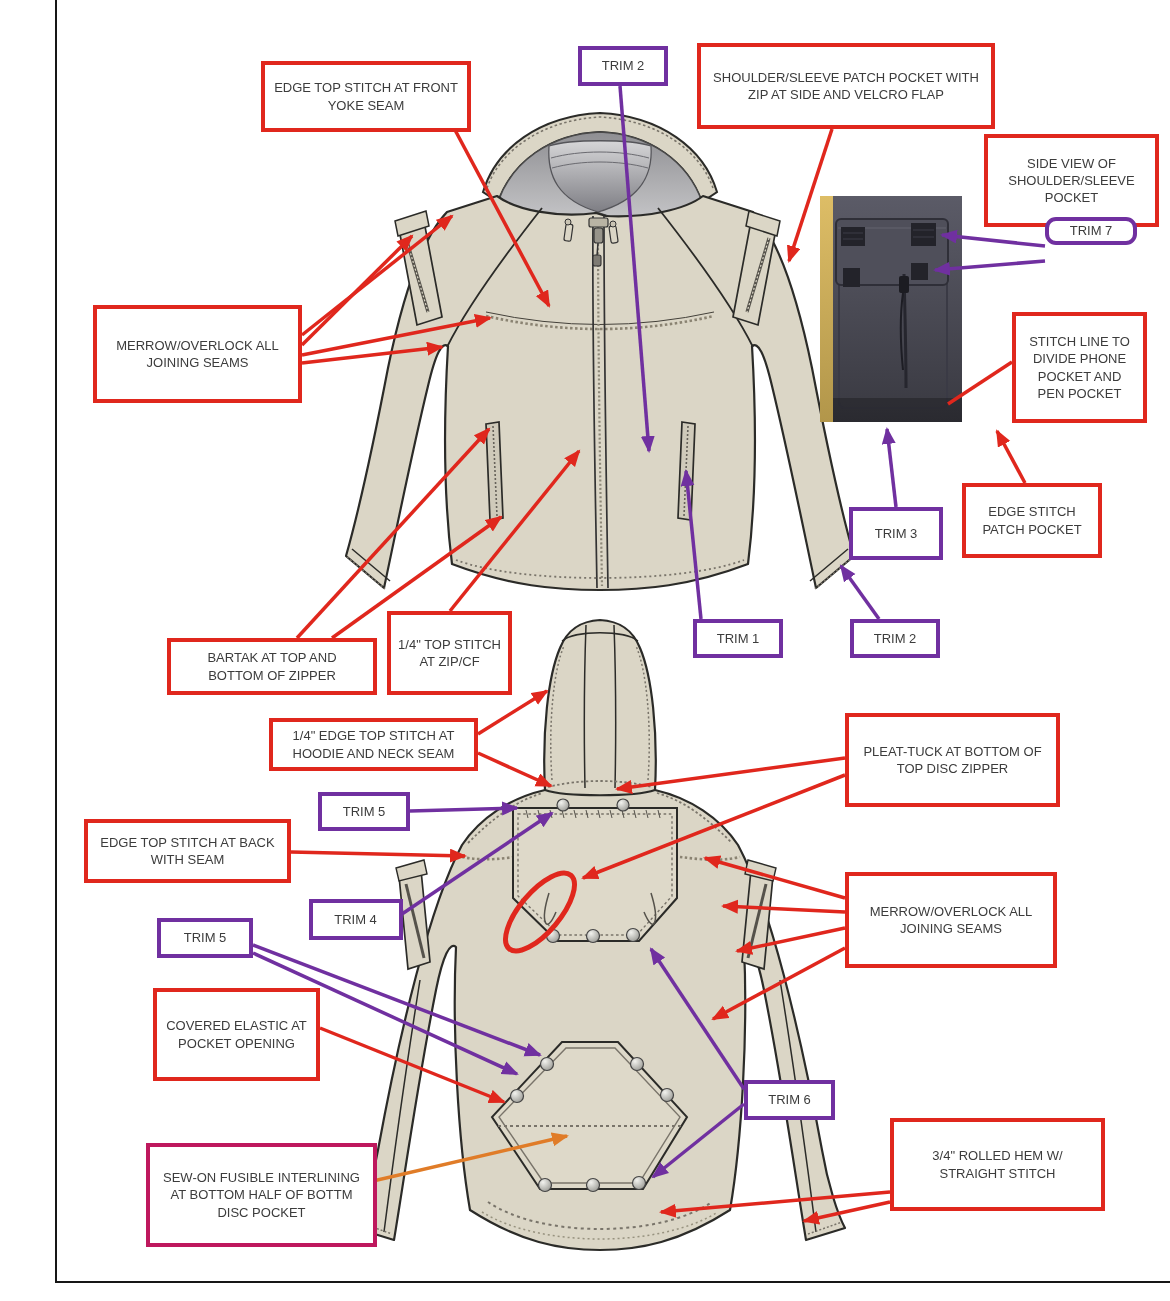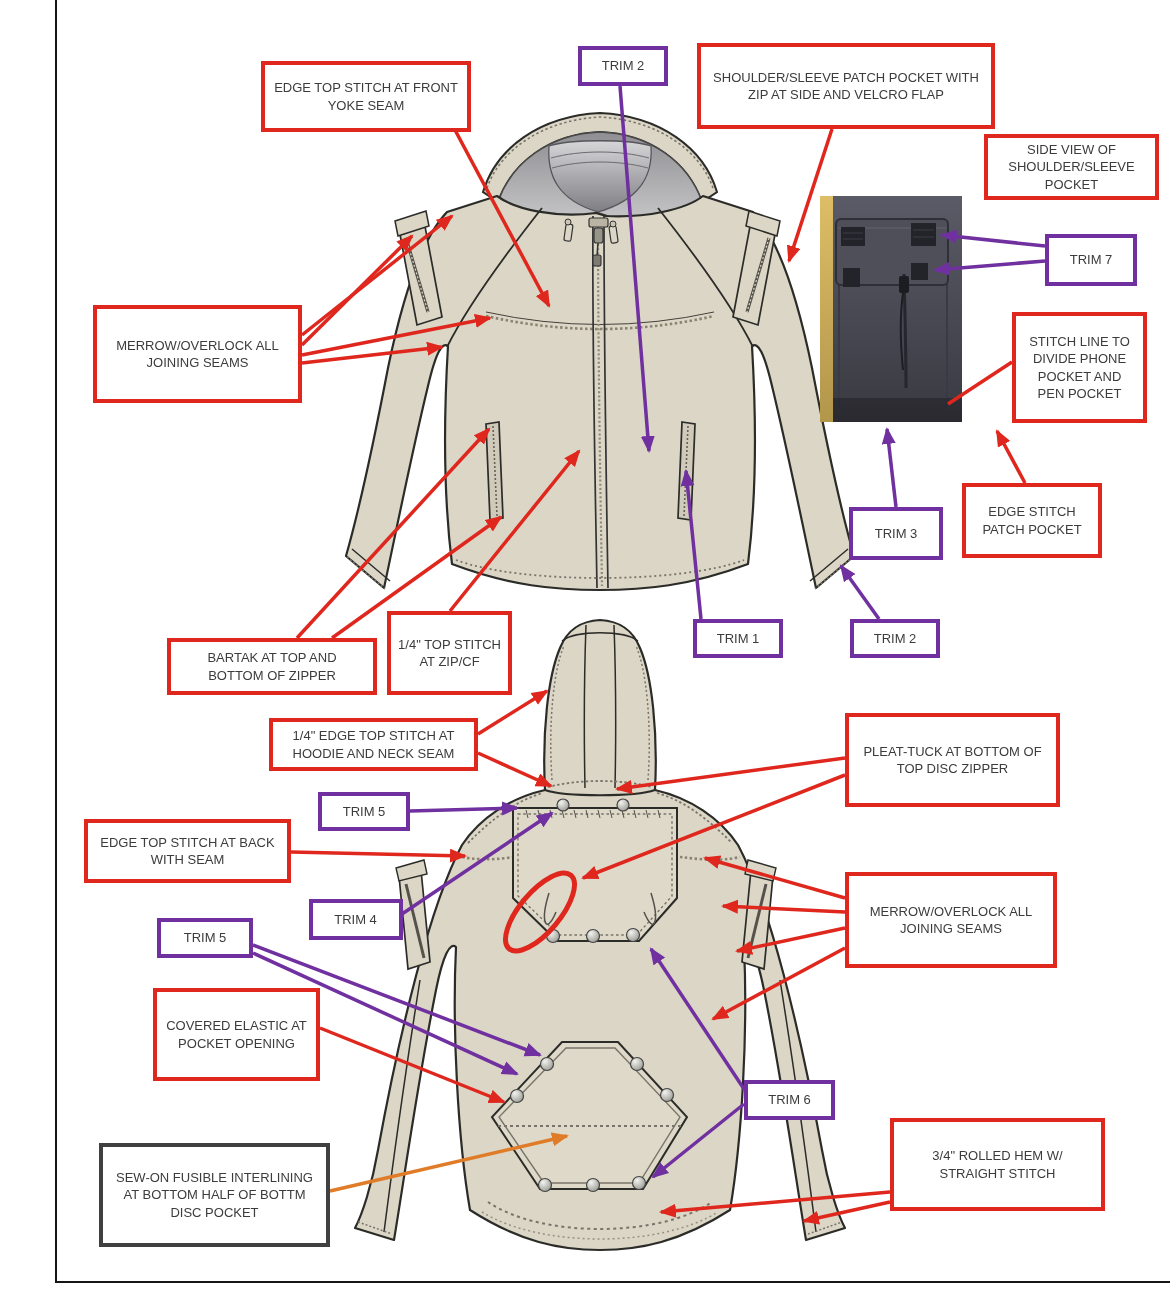--- a/index.html
+++ b/index.html
@@ -5,21 +5,21 @@
   html,body{margin:0;padding:0;background:#fff;}
   .stage{position:relative;width:1170px;height:1301px;background:#ffffff;overflow:hidden;
          font-family:"Liberation Sans",sans-serif;}
   .art{position:absolute;left:0;top:0;}
   .frame{position:absolute;background:#161616;}
   .callout{position:absolute;display:flex;align-items:center;justify-content:center;
            text-align:center;background:#ffffff;color:#3c3c3c;font-size:13px;line-height:1.32;
            padding:4px 7px;box-sizing:border-box;letter-spacing:0;}
   .c-red{border:4px solid #e0271d;}
   .c-purple{border:4px solid #7030a0;}
-  .c-orange{border:4px solid #404040;}
+  .c-orange{border:4px solid #be185d;margin-left:47px;}
 </style>
 </head>
 <body>
 
 <div class="stage">
 
 <svg class="art" width="1170" height="1301" viewBox="0 0 1170 1301">
   <defs>
     <linearGradient id="hoodGrad" x1="0" y1="0" x2="0" y2="1">
       <stop offset="0" stop-color="#8f8f93"></stop>
@@ -248,24 +248,24 @@
 
 <div class="callout c-purple" style="left:578px;top:46px;width:90px;height:40px;">
       <span>TRIM 2</span>
     </div>
 <div class="callout c-red" style="left:261px;top:61px;width:210px;height:71px;">
       <span>EDGE TOP STITCH AT FRONT YOKE SEAM</span>
     </div>
 <div class="callout c-red" style="left:697px;top:43px;width:298px;height:86px;">
       <span>SHOULDER/SLEEVE PATCH POCKET WITH ZIP AT SIDE AND VELCRO FLAP</span>
     </div>
-<div class="callout c-red" style="left:984px;top:134px;width:175px;height:66px;">
+<div class="callout c-red" style="left:984px;top:134px;width:175px;height:93px;">
       <span>SIDE VIEW OF SHOULDER/SLEEVE POCKET</span>
     </div>
-<div class="callout c-purple" style="left:1045px;top:234px;width:92px;height:52px;">
+<div class="callout c-purple" style="left:1045px;top:217px;width:92px;height:28px;border-radius:11px;">
       <span>TRIM 7</span>
     </div>
 <div class="callout c-red" style="left:93px;top:305px;width:209px;height:98px;">
       <span>MERROW/OVERLOCK ALL JOINING SEAMS</span>
     </div>
 <div class="callout c-red" style="left:1012px;top:312px;width:135px;height:111px;">
       <span>STITCH LINE TO DIVIDE PHONE POCKET AND PEN POCKET</span>
     </div>
 <div class="callout c-purple" style="left:849px;top:507px;width:94px;height:53px;">
       <span>TRIM 3</span>

